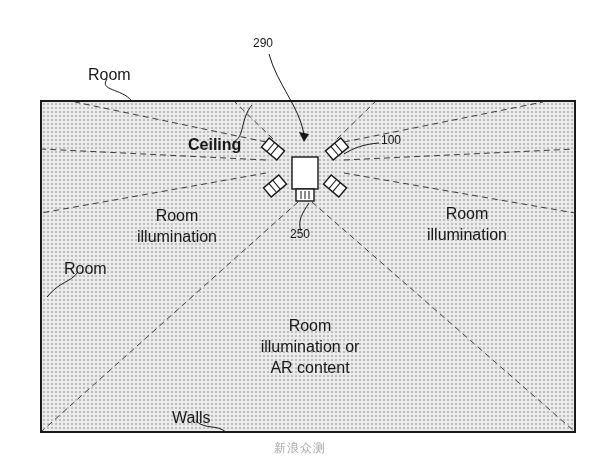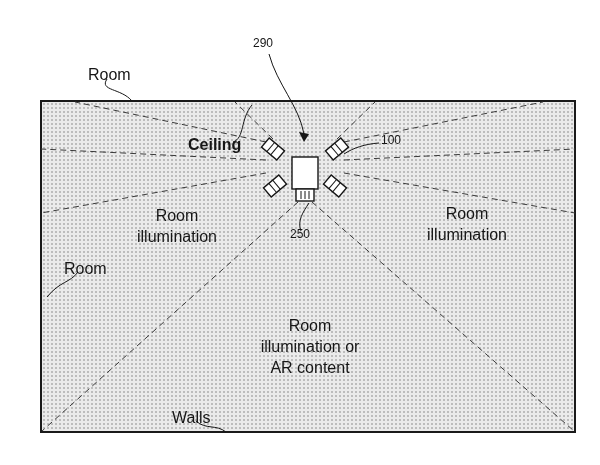--- a/index.html
+++ b/index.html
@@ -109,14 +109,15 @@
   <div class="lbl" style="left:172px;top:408px;">Walls</div>
 
   <div class="lbl ctr" style="left:129px;top:206px;width:96px;">Room
 illumination</div>
   <div class="lbl ctr" style="left:419px;top:204px;width:96px;">Room
 illumination</div>
   <div class="lbl ctr" style="left:251px;top:316px;width:118px;">Room
 illumination or
 AR content</div>
 
+  <div class="watermark">新浪众测</div>
 
 </div>
 
 </body></html>

